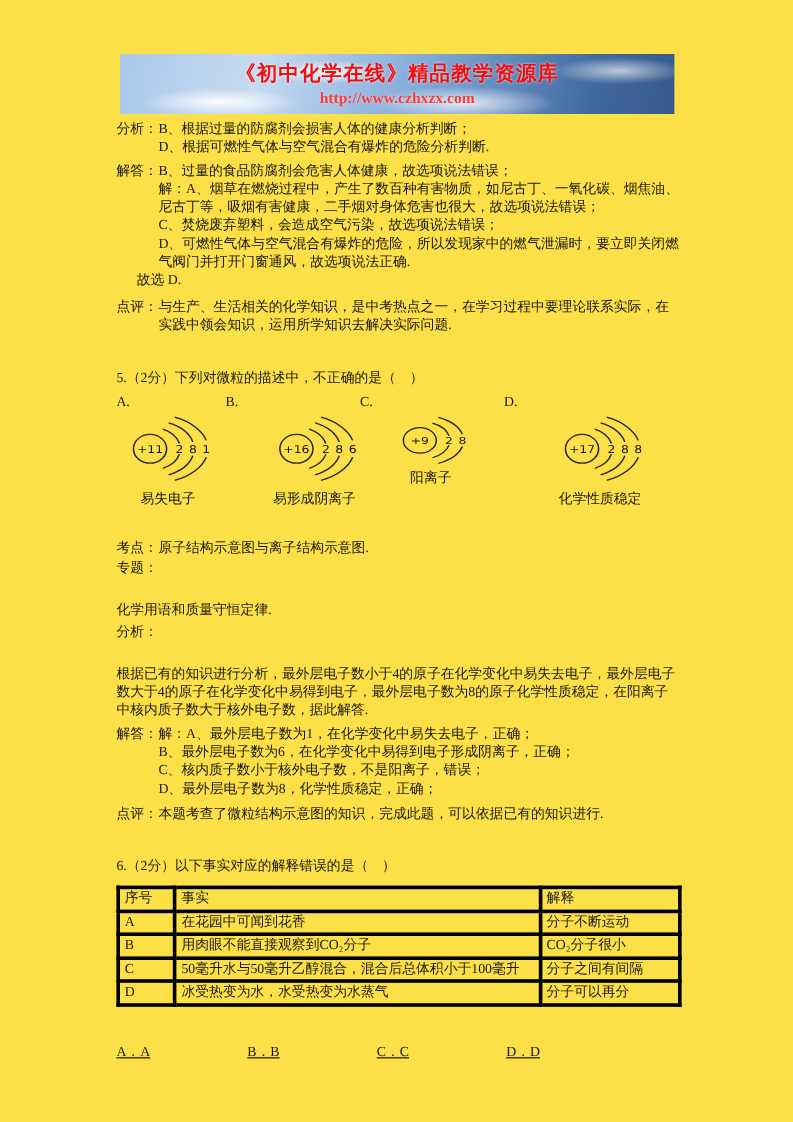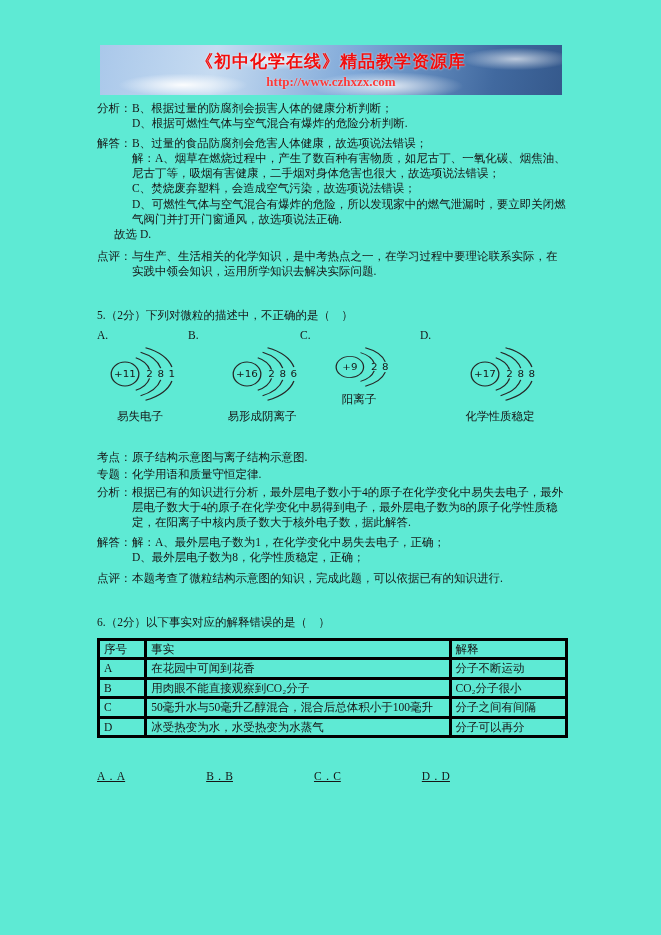--- a/index.html
+++ b/index.html
@@ -1,19 +1,19 @@
 <!DOCTYPE html>
 <html><head>
 <meta charset="utf-8">
 <style>
   * { margin:0; padding:0; box-sizing:border-box; }
   html,body { background:#ffffff; }
   .page {
     position:relative; width:661px; height:935px; margin:0 auto;
-    background:#5eead4; overflow:hidden;
+    background:#fde047; overflow:hidden;
     font-family:"Liberation Serif","DejaVu Serif",serif;
     color:#161616;
   }
 
   
   .banner {
     position:absolute; left:100px; top:45px; width:462px; height:50px;
     display:flex; flex-direction:column; align-items:center; justify-content:center;
     background:
       radial-gradient(ellipse 90px 16px at 18% 80%, rgba(255,255,255,.95), rgba(255,255,255,0) 72%),
@@ -27,21 +27,21 @@
   .banner-url   { font-size:13px; font-weight:bold; color:#fb3a3a; margin-top:1px;
                   text-shadow:0 0 2px rgba(255,255,255,.6); }
 
   
   .main { position:absolute; left:97px; top:101px; width:471px;
           font-size:11.5px; line-height:15.3px; }
   .sec { display:flex; }
   .lbl { flex:0 0 35px; white-space:nowrap; }
   .cnt { flex:1; }
   .guxuan { margin-left:-18px; }
-  .mt4 { margin-top:4px; } .mt6 { margin-top:6px;justify-content:flex-end; } .mt2 { margin-top:2px; }
+  .mt4 { margin-top:4px; } .mt6 { margin-top:6px;justify-content:flex-end; } .mt2 { margin-top:2px;flex-direction:column; }
 
   .q5-stem { margin-top:29px; }
 
   
   .opts { display:flex; margin-top:4px; align-items:flex-start; }
   .opt   { }
   .opt-a { width:91px; } .opt-b { width:112px; } .opt-c { width:120px; } .opt-d { width:148px; }
   .opt-letter { font-size:11.5px; }
   .dwrap { text-align:center; margin-top:1px; }
   .dwrap-a { width:76px; margin-left:5px; }
@@ -207,20 +207,22 @@
 
     <div class="sec mt2">
       <span class="lbl">分析：</span>
       <div class="cnt">根据已有的知识进行分析，最外层电子数小于4的原子在化学变化中易失去电子，最外层电子数大于4的原子在化学变化中易得到电子，最外层电子数为8的原子化学性质稳定，在阳离子中核内质子数大于核外电子数，据此解答.</div>
     </div>
 
     <div class="sec mt4">
       <span class="lbl">解答：</span>
       <div class="cnt">
         <div>解：A、最外层电子数为1，在化学变化中易失去电子，正确；</div>
+        <div>B、最外层电子数为6，在化学变化中易得到电子形成阴离子，正确；</div>
+        <div>C、核内质子数小于核外电子数，不是阳离子，错误；</div>
         <div>D、最外层电子数为8，化学性质稳定，正确；</div>
       </div>
     </div>
 
     <div class="sec mt6">
       <span class="lbl">点评：</span>
       <div class="cnt">本题考查了微粒结构示意图的知识，完成此题，可以依据已有的知识进行.</div>
     </div>
 
     <div class="q6-stem">6.（2分）以下事实对应的解释错误的是（　）</div>

